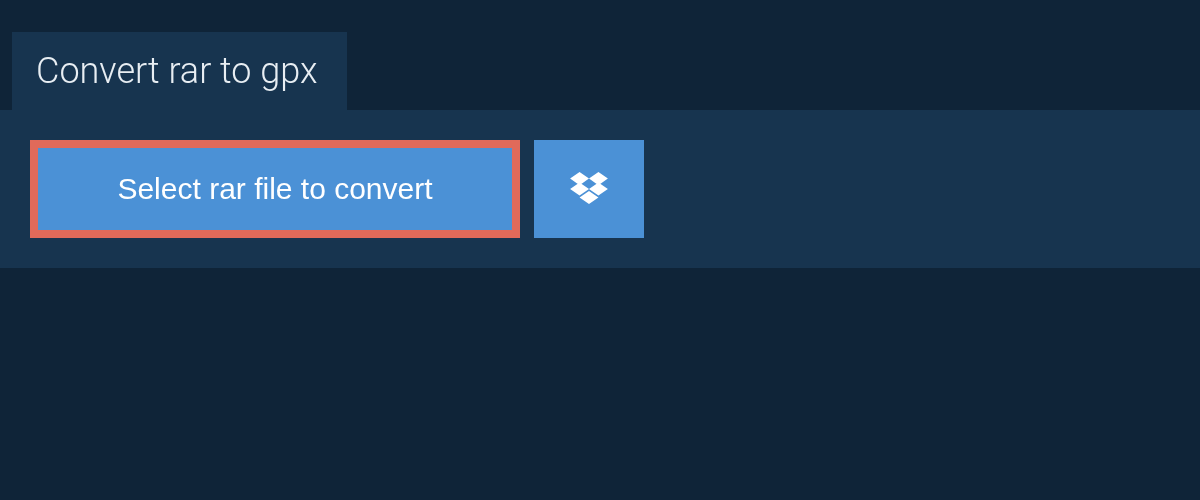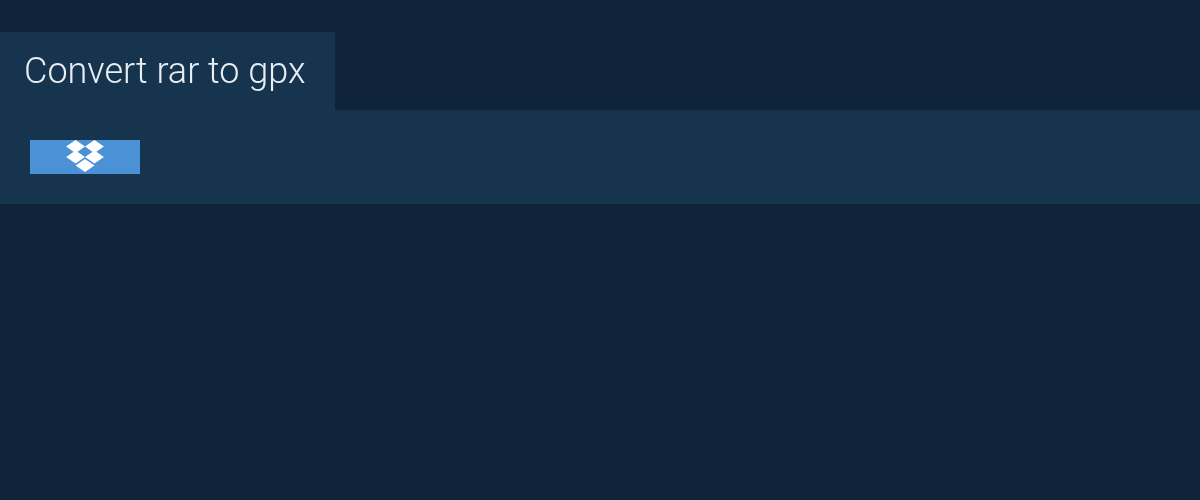--- a/index.html
+++ b/index.html
@@ -13,21 +13,21 @@
       background: #0f2438;
       font-family: -apple-system, BlinkMacSystemFont, "Segoe UI", Roboto, "Helvetica Neue", Arial, sans-serif;
       font-weight: 300;
       position: relative;
     }
     .tab-header {
       background: #17344f;
       display: inline-block;
       padding: 18px 30px 18px 24px;
       margin-top: 32px;
-      margin-left: 0;
+      margin-left: 12px;
     }
     .tab-title {
       color: #e8eef3;
       font-size: 36px;
       font-weight: 300;
     }
     .panel {
       background: #17344f;
       padding: 30px 30px 30px 30px;
       width: 100%;
@@ -69,20 +69,23 @@
 <body>
 
 
 
 <div class="tab-header">
   <div class="tab-title">Convert rar to gpx</div>
 </div>
 
 <div class="panel">
   <div class="button-row">
+    <button class="select-file-button">
+      <span>Select rar file to convert</span>
+    </button>
     <button class="dropbox-button">
       <svg class="dropbox-icon" viewBox="0 0 40 36">
         <path d="M10 0 L20 7 L10 14 L0 7 Z M30 0 L40 7 L30 14 L20 7 Z M0 18 L10 11 L20 18 L10 25 Z M20 18 L30 11 L40 18 L30 25 Z M10 27 L20 20 L30 27 L20 34 Z"></path>
       </svg>
     </button>
   </div>
 </div>
 
 
 

